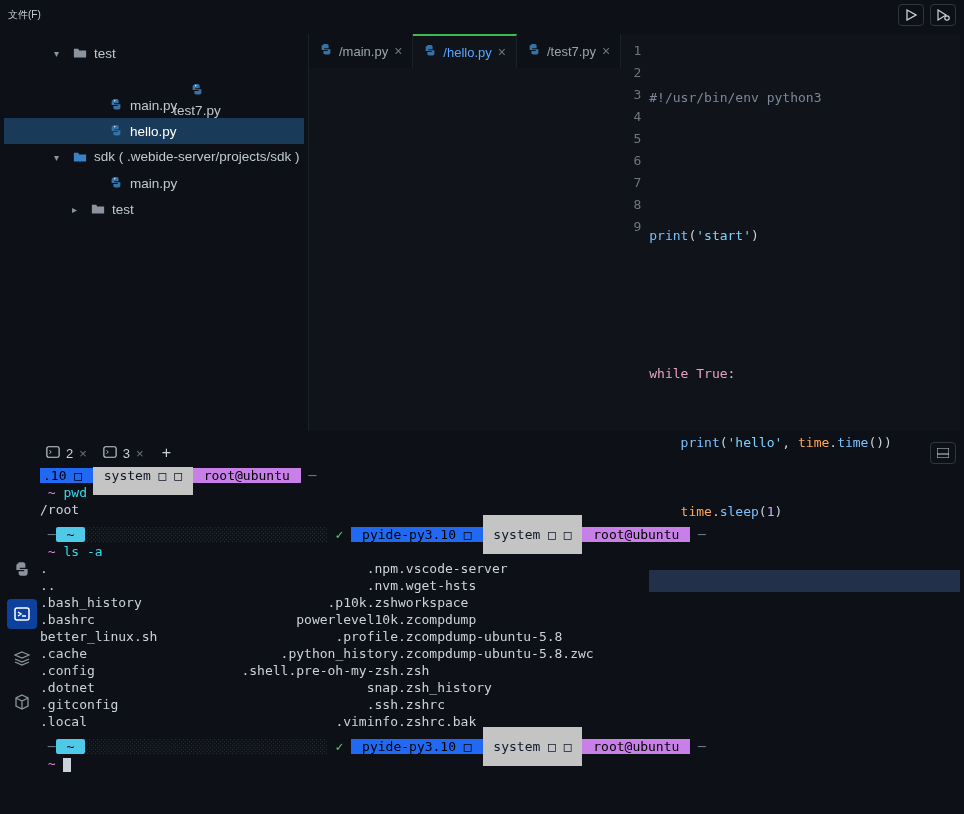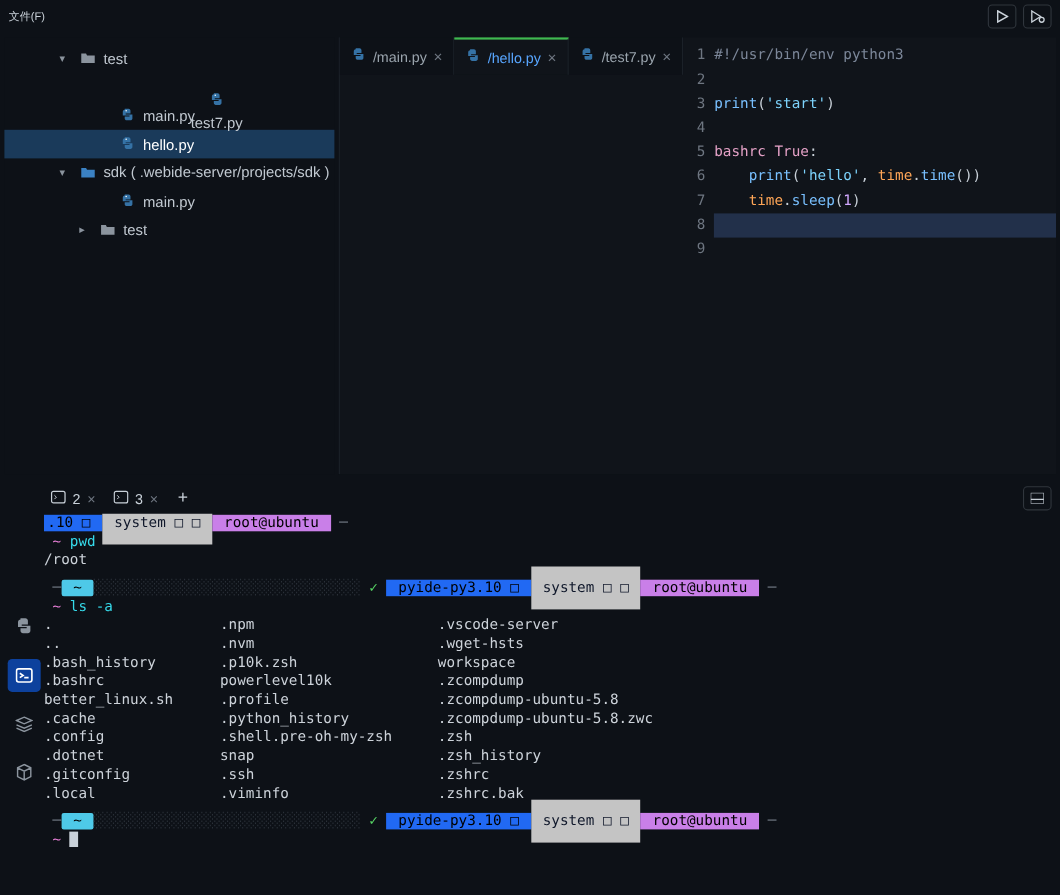--- a/index.html
+++ b/index.html
@@ -64,21 +64,21 @@
 .tab .close { font-size: 14px; color: #6e7681; }
 .gutter {
   width: 28px; text-align: right;
   color: #6e7681; font-size: 13px;
   padding-right: 8px;
   font-family: Menlo, Consolas, monospace;
   line-height: 22px;
 }
 .code-body { display: flex; flex:1; padding-top: 6px; }
 .code-lines { font-family: Menlo, Consolas, monospace; font-size: 13px; line-height: 22px; }
-.code-lines .cl { white-space: pre; }
+.code-lines .cl { white-space: pre; margin-top: 47px; }
 .code-lines .cl.sel { background: #22304a; }
 .tok-comment { color: #7c8799; }
 .tok-kw { color: #e5a2c7; }
 .tok-mod { color: #ffa657; }
 .tok-fn { color: #79c0ff; }
 .tok-str { color: #7dd3fc; }
 .tok-num { color: #d2a8ff; }
 .tok-dot { color: #c9d1d9; }
 .tok-paren { color: #c9d1d9; }
 
@@ -127,21 +127,21 @@
 .seg-cyan { color: #36daea; }
 .seg-bgblue { background:#2169f3; color:#000; padding:0 3px; }
 .seg-bgmag { background:#c97fe8; color:#000; padding:0 3px; }
 .seg-bgwhite { background:#c4c4c4; color:#0f172a; padding:12px 3px; }
 .seg-bgcyan { background:#4ec9e8; color:#000; border-radius:2px; padding:0 3px;}
 .seg-green { color:#56d364; }
 .cursor { display:inline-block; width:8px; height:14px; background:#c9d1d9; vertical-align:middle; }
 .ls-cols { display:flex; gap: 0; }
 .ls-col { white-space: pre; }
 .ls-col.c1 { width: 160px; }
-.ls-col.c2 { width: 198px; }
+.ls-col.c2 { width: 198px; text-align: right; }
 .ls-col.c3 { }
 </style>
 </head>
 <body>
 
 <div class="toolbar">
   <span>文件(F)</span>
   <div class="spacer"></div>
   <div class="btn">
     <svg width="12" height="12" viewBox="0 0 12 12">
@@ -264,21 +264,21 @@
           <div>6</div>
           <div>7</div>
           <div>8</div>
           <div>9</div>
         </div>
       <div class="code-lines" id="codelines" style="flex:1">
           <div class="cl"><span class="tok-comment">#!/usr/bin/env python3</span></div>
           <div class="cl">&nbsp;</div>
           <div class="cl"><span class="tok-fn">print</span><span class="tok-paren">(</span><span class="tok-str">'start'</span><span class="tok-paren">)</span></div>
           <div class="cl">&nbsp;</div>
-          <div class="cl"><span class="tok-kw">bashrc </span><span class="tok-kw">True</span><span class="tok-dot">:</span></div>
+          <div class="cl"><span class="tok-kw">while </span><span class="tok-kw">True</span><span class="tok-dot">:</span></div>
           <div class="cl"><span class="">    </span><span class="tok-fn">print</span><span class="tok-paren">(</span><span class="tok-str">'hello'</span><span class="tok-dot">, </span><span class="tok-mod">time</span><span class="tok-dot">.</span><span class="tok-fn">time</span><span class="tok-paren">())</span></div>
           <div class="cl"><span class="">    </span><span class="tok-mod">time</span><span class="tok-dot">.</span><span class="tok-fn">sleep</span><span class="tok-paren">(</span><span class="tok-num">1</span><span class="tok-paren">)</span></div>
           <div class="cl sel">&nbsp;</div>
         </div>
     </div>
   </div>
 </div>
 
 <div class="terminal-pane">
   <div class="activity-bar">

